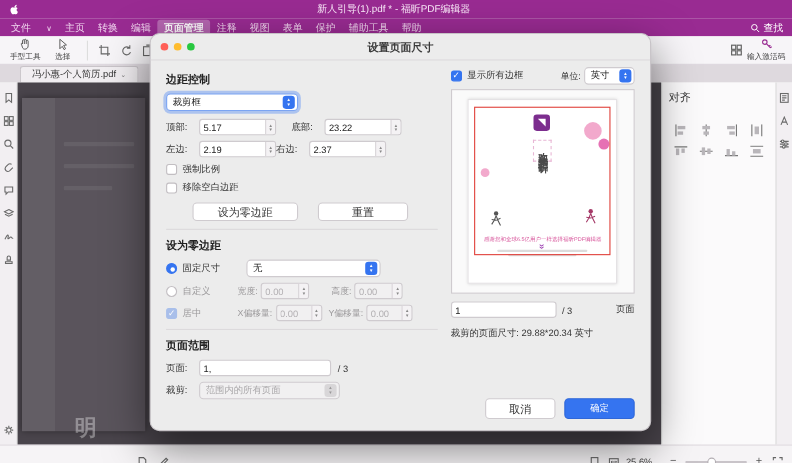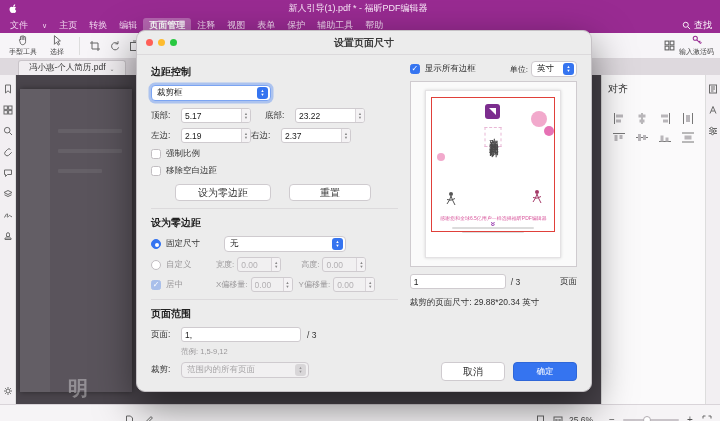--- a/index.html
+++ b/index.html
@@ -531,21 +531,20 @@
         <hr class="sep">
 
         <div class="sec-title">页面范围</div>
         <div class="frow">
           <span class="flbl">页面:</span>
           <span class="sf" style="width:120px">
               <input readonly="" value="1," style="">
             </span>
           <span style="margin-left:6px">/ 3</span>
         </div>
-        <div class="example">范例: 1,5-9,12</div>
         <div class="frow">
           <span class="flbl">裁剪:</span>
           <span class="dd dis" style="width:128px">
             <span class="txt">范围内的所有页面</span>
             <span class="ddstp"></span>
           </span>
         </div>
       </div>
 
       <div class="col-r">

